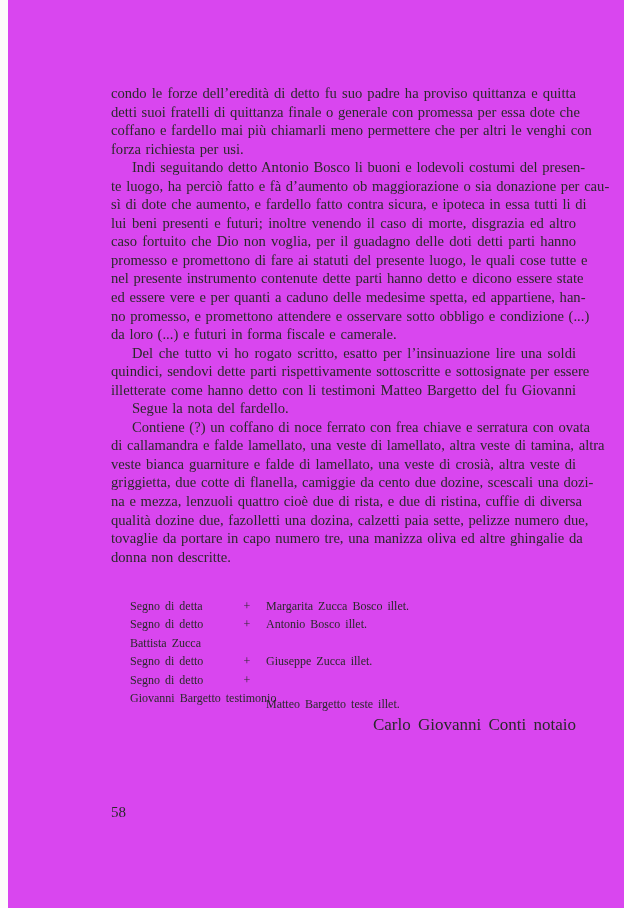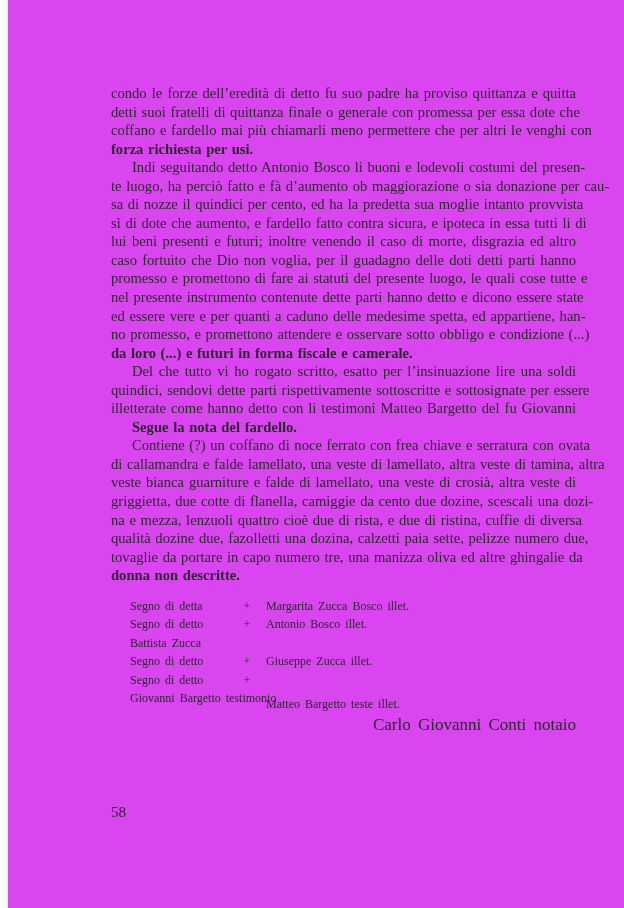--- a/index.html
+++ b/index.html
@@ -34,21 +34,20 @@
     }
     .line {
       display: block;
       text-align: justify;
       text-align-last: justify;
       white-space: nowrap;
       overflow: visible;
     }
     .line.last {
       text-align-last: left;
-      font-weight: bold;
     }
     .line.indent {
       padding-left: 21px;
     }
     .sig-block {
       position: absolute;
       left: 122px;
       top: 597px;
       font-size: 12px;
       line-height: 18.4px;
@@ -87,21 +86,20 @@
 <body>
 
 <div class="page">
   <div class="body-text" id="body-text">
       <span class="line">condo le forze dell’eredità di detto fu suo padre ha proviso quittanza e quitta</span>
       <span class="line">detti suoi fratelli di quittanza finale o generale con promessa per essa dote che</span>
       <span class="line">coffano e fardello mai più chiamarli meno permettere che per altri le venghi con</span>
       <span class="line last">forza richiesta per usi.</span>
       <span class="line indent">Indi seguitando detto Antonio Bosco li buoni e lodevoli costumi del presen-</span>
       <span class="line">te luogo, ha perciò fatto e fà d’aumento ob maggiorazione o sia donazione per cau-</span>
-      <span class="line">sa di nozze il quindici per cento, ed ha la predetta sua moglie intanto provvista</span>
       <span class="line">sì di dote che aumento, e fardello fatto contra sicura, e ipoteca in essa tutti li di</span>
       <span class="line">lui beni presenti e futuri; inoltre venendo il caso di morte, disgrazia ed altro</span>
       <span class="line">caso fortuito che Dio non voglia, per il guadagno delle doti detti parti hanno</span>
       <span class="line">promesso e promettono di fare ai statuti del presente luogo, le quali cose tutte e</span>
       <span class="line">nel presente instrumento contenute dette parti hanno detto e dicono essere state</span>
       <span class="line">ed essere vere e per quanti a caduno delle medesime spetta, ed appartiene, han-</span>
       <span class="line">no promesso, e promettono attendere e osservare sotto obbligo e condizione (...)</span>
       <span class="line last">da loro (...) e futuri in forma fiscale e camerale.</span>
       <span class="line indent">Del che tutto vi ho rogato scritto, esatto per l’insinuazione lire una soldi</span>
       <span class="line">quindici, sendovi dette parti rispettivamente sottoscritte e sottosignate per essere</span>

